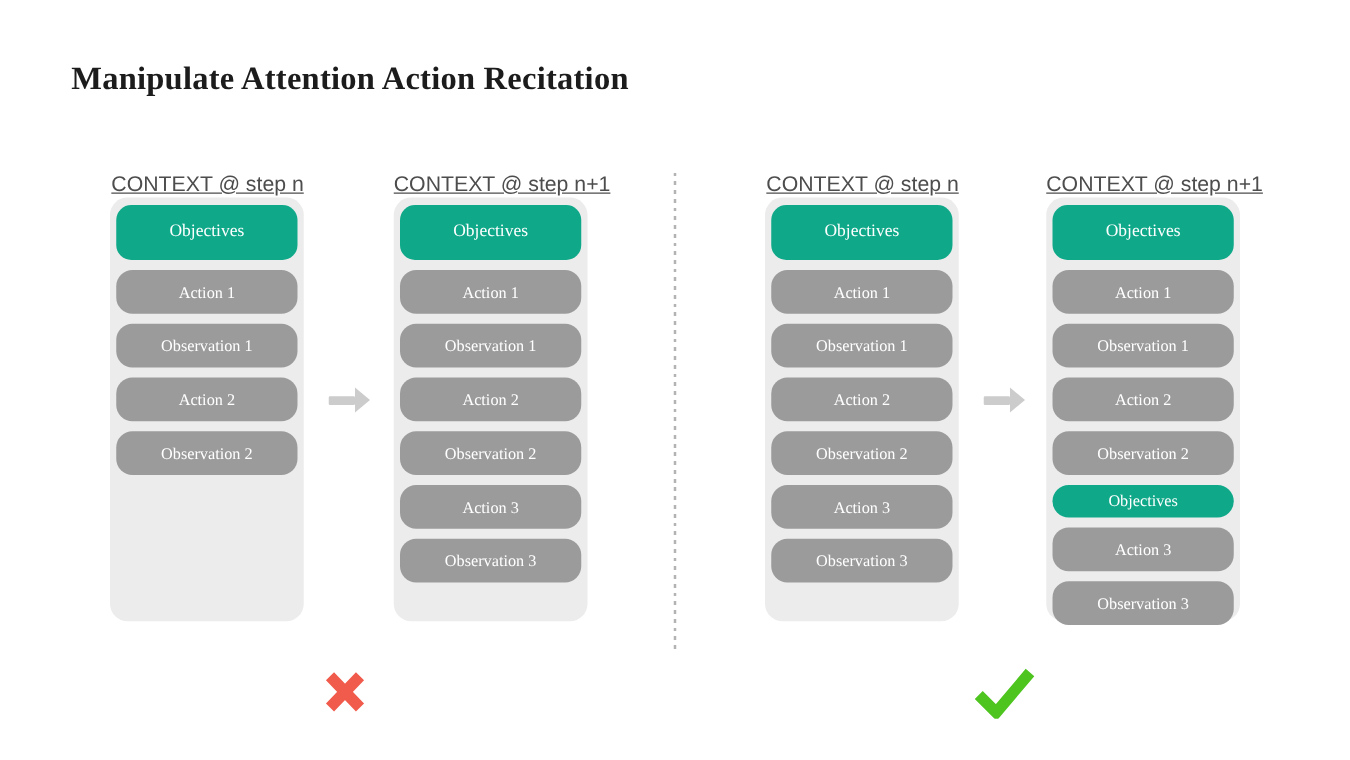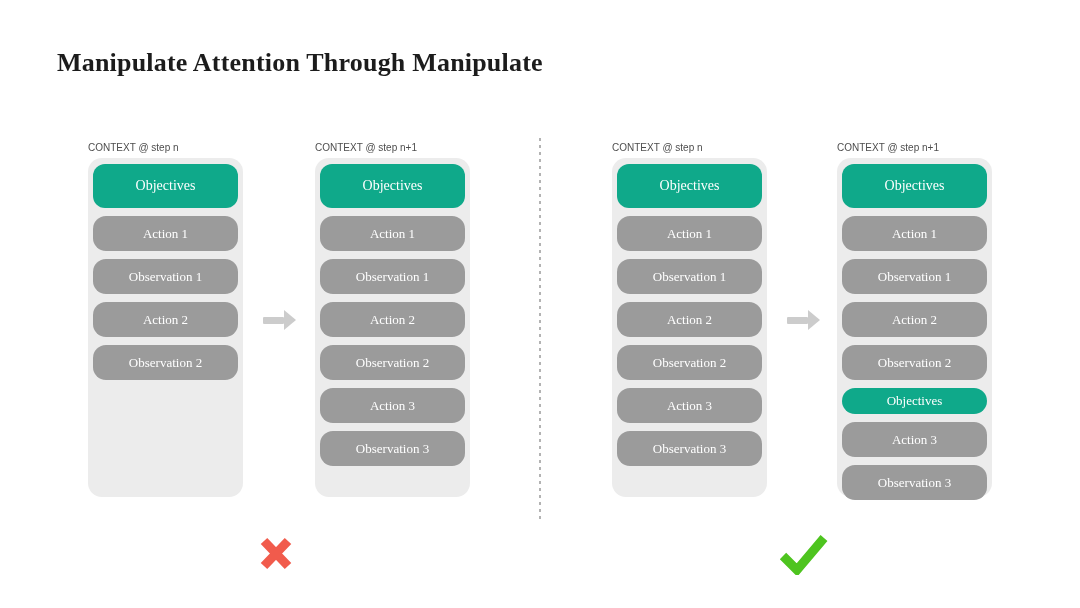--- a/index.html
+++ b/index.html
@@ -25,25 +25,26 @@
     top: 140px;
     width: 155px;
   }
   .colwrap.c0 { left: 88px; }
   .colwrap.c1 { left: 315px; }
   .colwrap.c2 { left: 612px; }
   .colwrap.c3 { left: 837px; }
   .colheader {
     height: 16px;
     line-height: 16px;
-    text-align: left;
-    font-size: 10px;
+    text-align: right;
+    font-size: 17px;
     color: var(--header-text, #4d4d4d);
     margin-bottom: 2px;
     white-space: nowrap;
+    text-decoration: underline;
   }
   .colbody {
     height: 339px;
     background: var(--panel-bg, #ececec);
     border-radius: 14px;
     padding: 6px 5px 0 5px;
     box-sizing: border-box;
   }
   .pill {
     border-radius: 13px;
@@ -106,21 +107,21 @@
   .verdict {
     position: absolute;
     top: 533px;
   }
   .verdict.cross { left: 256px; }
   .verdict.check { left: 777px; }
 </style>
 </head>
 <body>
 
-<h1 class="title">Manipulate Attention Through Manipulate</h1>
+<h1 class="title">Manipulate Attention Action Recitation</h1>
 
 <section>
 
   <div class="colwrap c0">
     <div class="colheader">CONTEXT @ step n</div>
     <div class="colbody">
       <div class="pill objectives-large">Objectives</div>
       <div class="pill gray">Action 1</div>
       <div class="pill gray">Observation 1</div>
       <div class="pill gray">Action 2</div>

